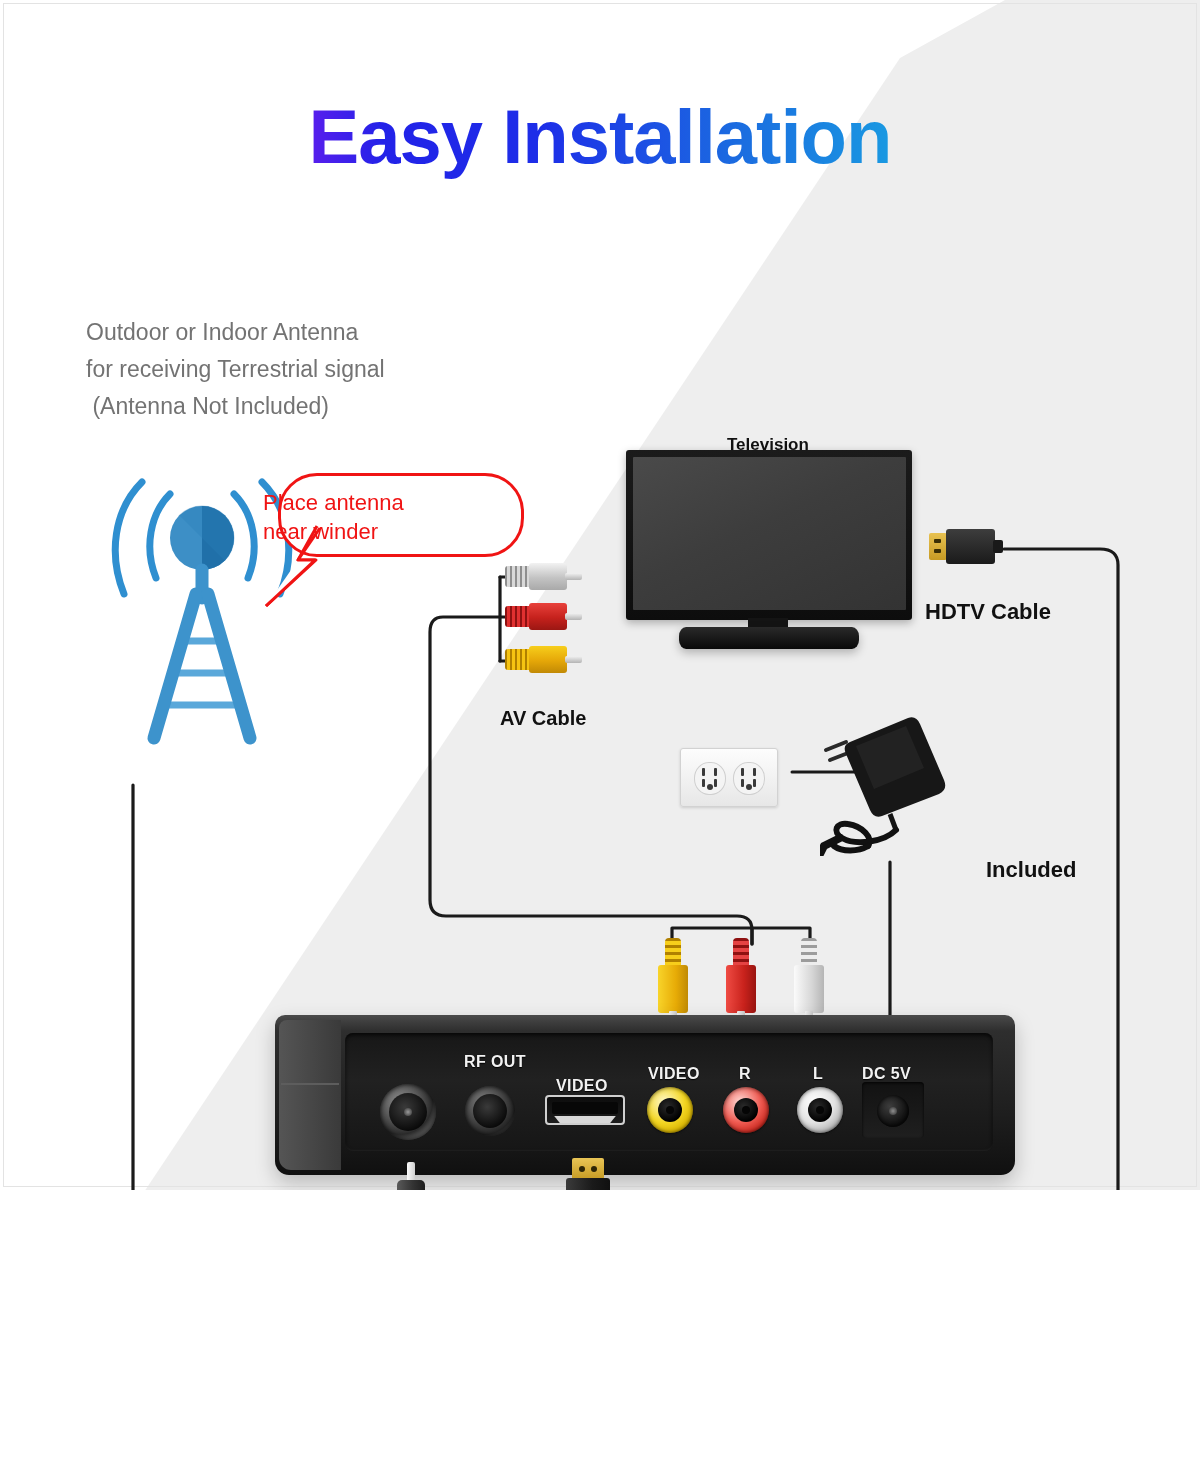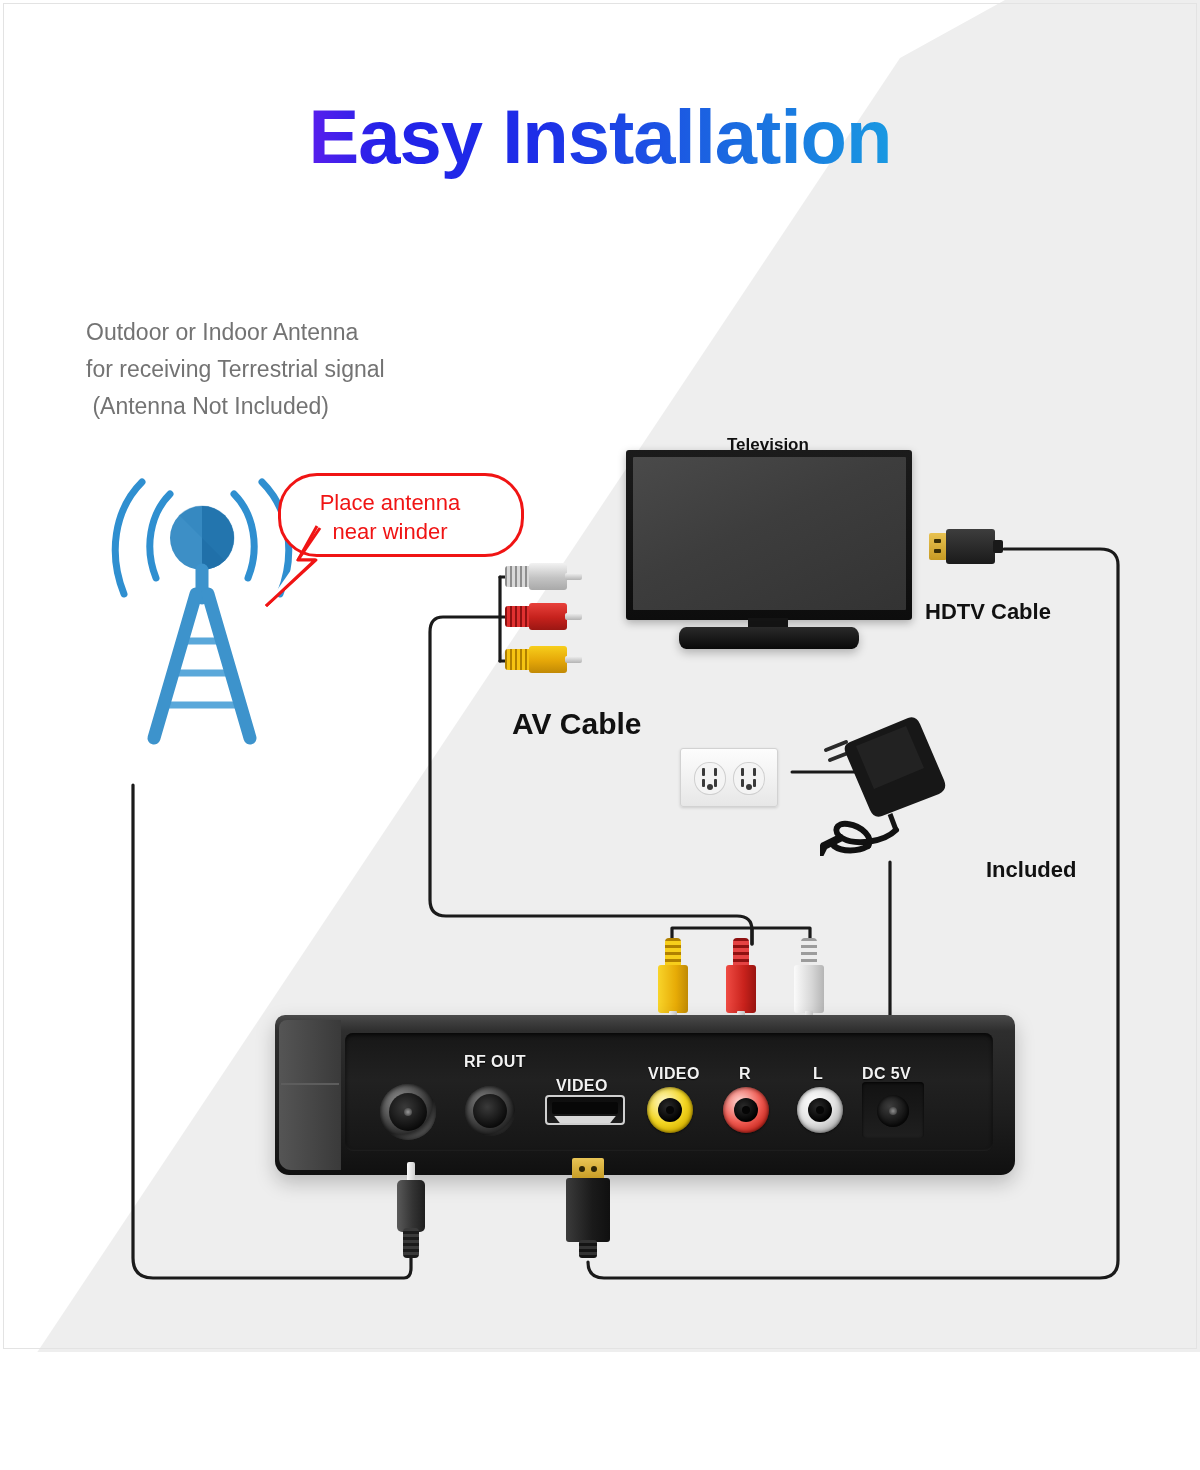--- a/index.html
+++ b/index.html
@@ -1,47 +1,47 @@
 <!DOCTYPE html>
 <html><head>
 <meta charset="utf-8">
 <style>
   html,body{margin:0;padding:0;background:#fff;}
   body{width:1200px;height:1470px;font-family:"Liberation Sans",sans-serif;}
-  #page{position:relative;width:1200px;height:1352px;overflow:hidden;background:#ffffff;}
+  #page{position:relative;width:1200px;height:1190px;overflow:hidden;background:#ffffff;}
   #bg-white{position:absolute;inset:0;background:#ffffff;}
   #bg-grey{position:absolute;inset:0;background:#eeeeee;
     clip-path: polygon(1200px 0px, 1200px 1470px, 0px 1470px, 0px 1408px, 900px 58px, 1005px 0px);}
   #frame{position:absolute;left:3px;top:3px;right:3px;bottom:3px;border:1px solid #e3e3e3;pointer-events:none;}
 
   .t{position:absolute;white-space:pre;}
 
   
   #title{left:0;top:93px;width:1200px;text-align:center;font-size:76px;font-weight:bold;
     letter-spacing:-1px;
     background:linear-gradient(90deg,#a800e0 0%,#9b00ef 13%,#7a1cf0 22%,#2222e8 32%,#1d2ee8 45%,#1b6ee0 62%,#19a6e2 78%,#11c8e8 92%,#0fd6e8 100%);
     -webkit-background-clip:text;background-clip:text;color:transparent;-webkit-text-fill-color:transparent;}
 
   
   #ant-cap{left:86px;top:314px;font-size:23px;color:#737373;line-height:37px;}
 
   
   .lbl{font-weight:bold;color:#111;}
   #lbl-tv{left:727px;top:435px;font-size:17px;}
   #lbl-hdtv{left:925px;top:599px;font-size:22px;}
-  #lbl-av{left:512px;top:707px;font-size:30px;}
+  #lbl-av{left:500px;top:707px;font-size:20px;}
   #lbl-adapter{left:986px;top:857px;font-size:22px;}
 
   
   #tower{position:absolute;left:82px;top:466px;width:240px;height:290px;}
 
   
   #bubble{position:absolute;left:278px;top:473px;width:240px;height:78px;
     border:3px solid #f01414;border-radius:39px;background:#fff;}
-  #bubble-text{position:absolute;left:270px;top:488px;width:240px;text-align:center;
+  #bubble-text{position:absolute;left:263px;top:488px;width:240px;
     color:#f01414;font-size:22px;line-height:29px;}
   #bubble-tail{position:absolute;left:258px;top:520px;width:80px;height:90px;}
 
   
   #wires{position:absolute;left:0;top:0;width:1200px;height:1470px;}
 
   
   #tv{position:absolute;left:626px;top:450px;width:286px;height:170px;
     background:linear-gradient(180deg,#1b1b1b,#0d0d0d);border-radius:3px;
     padding:7px 6px 10px 7px;box-sizing:border-box;box-shadow:0 3px 9px rgba(0,0,0,.28);}

